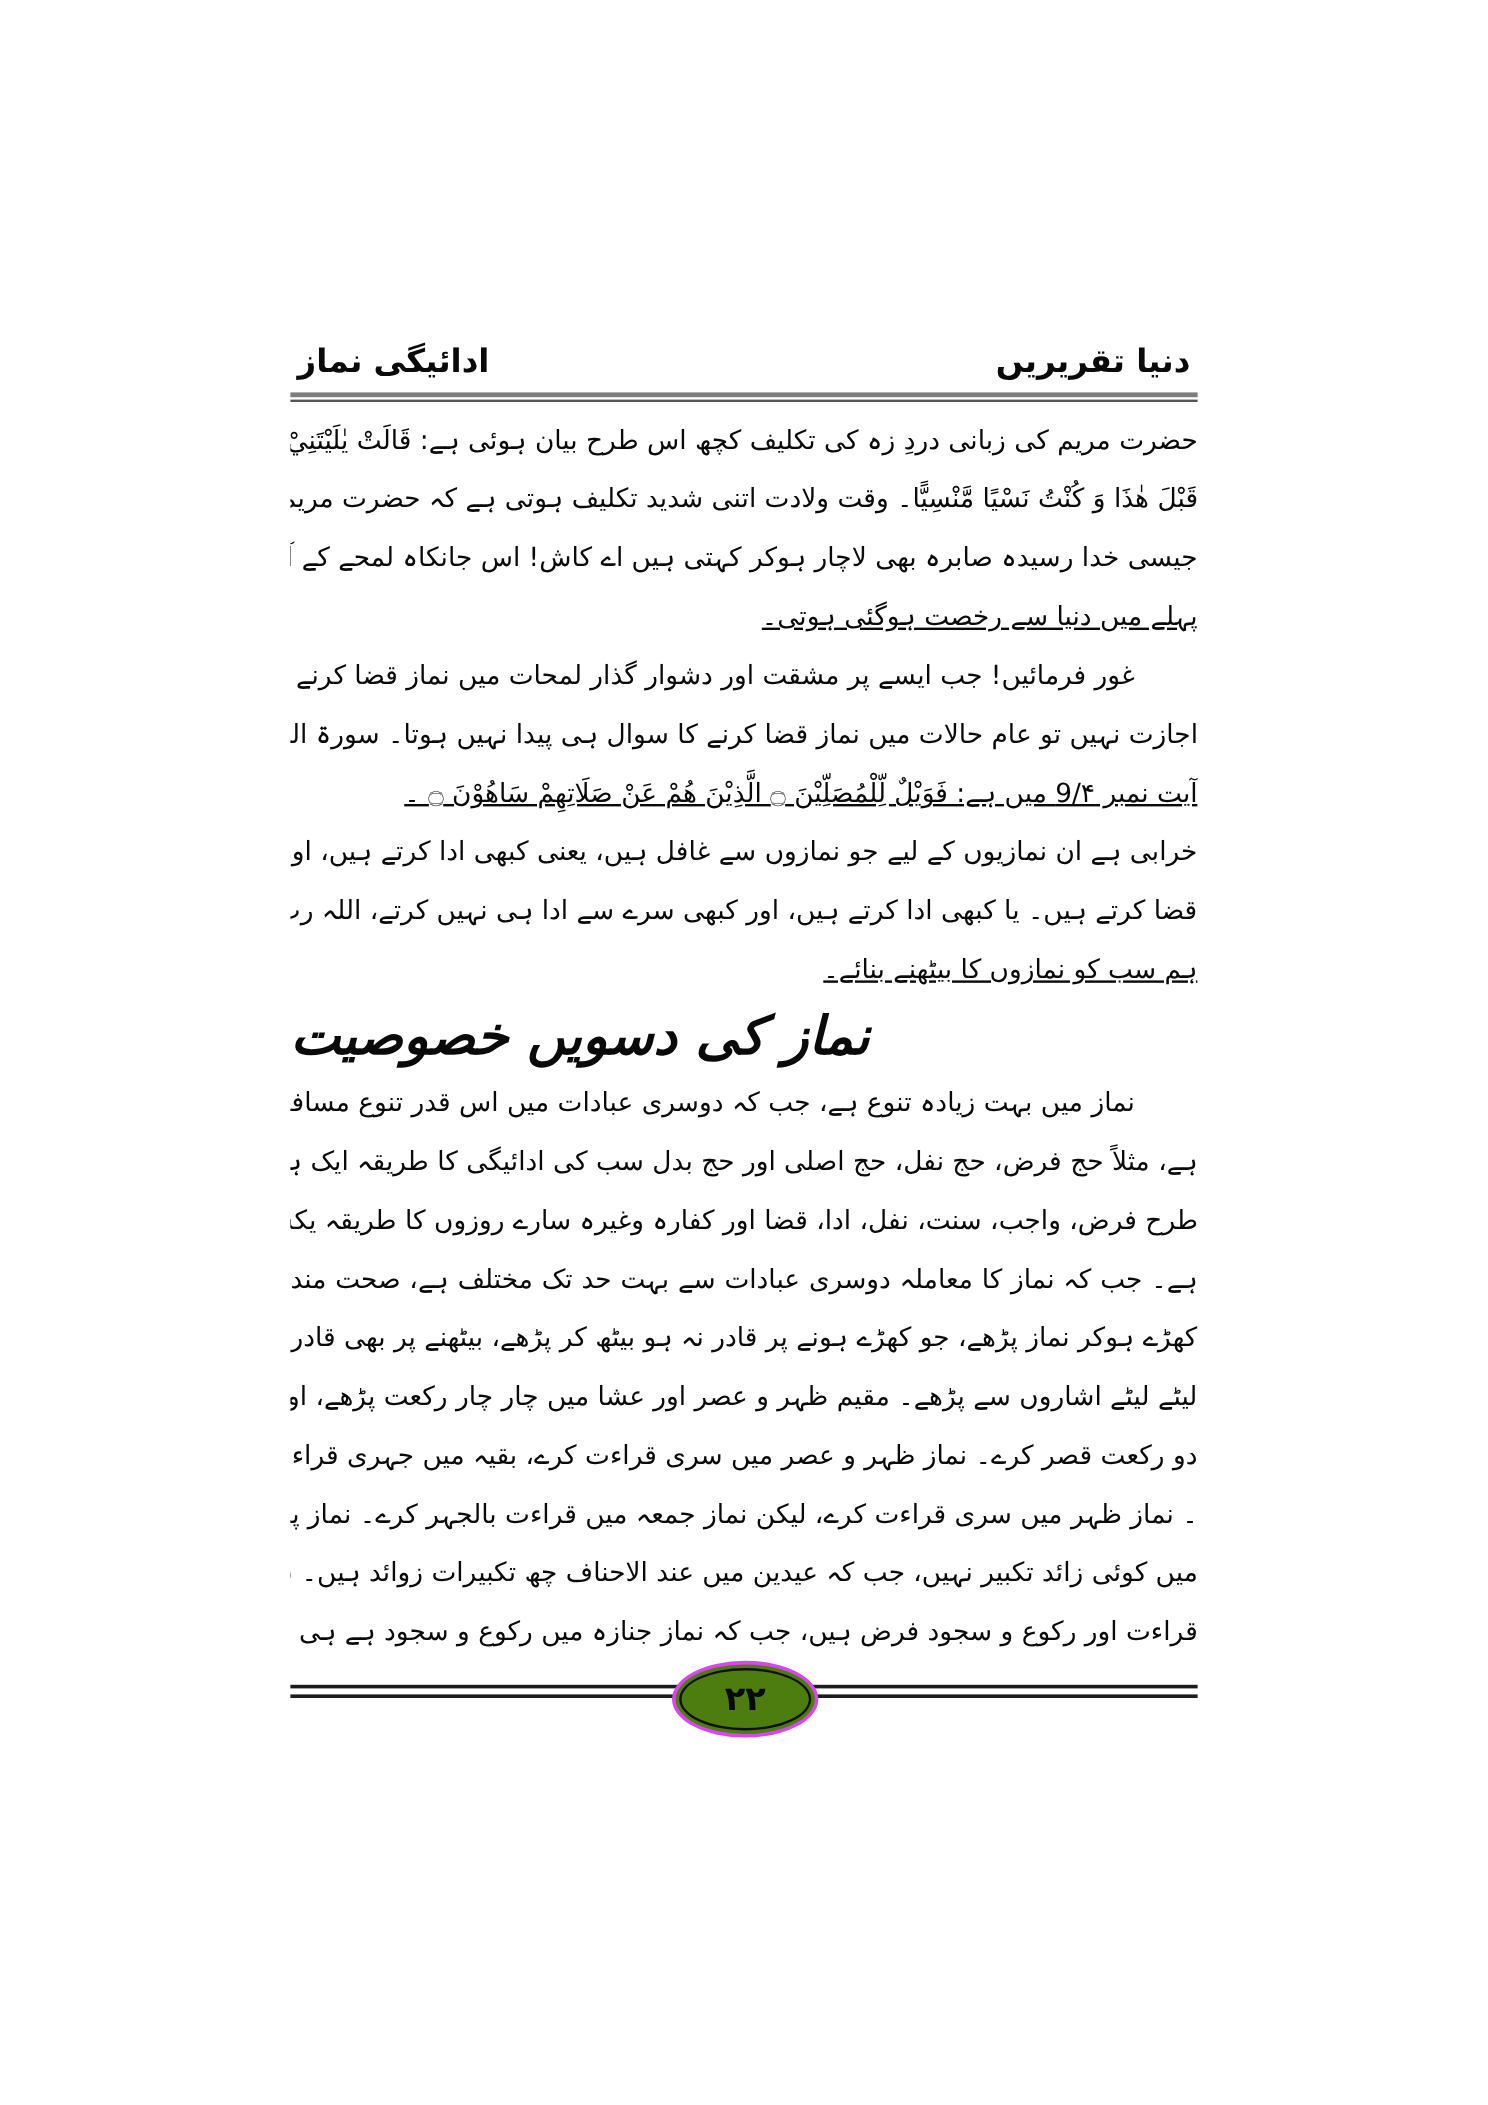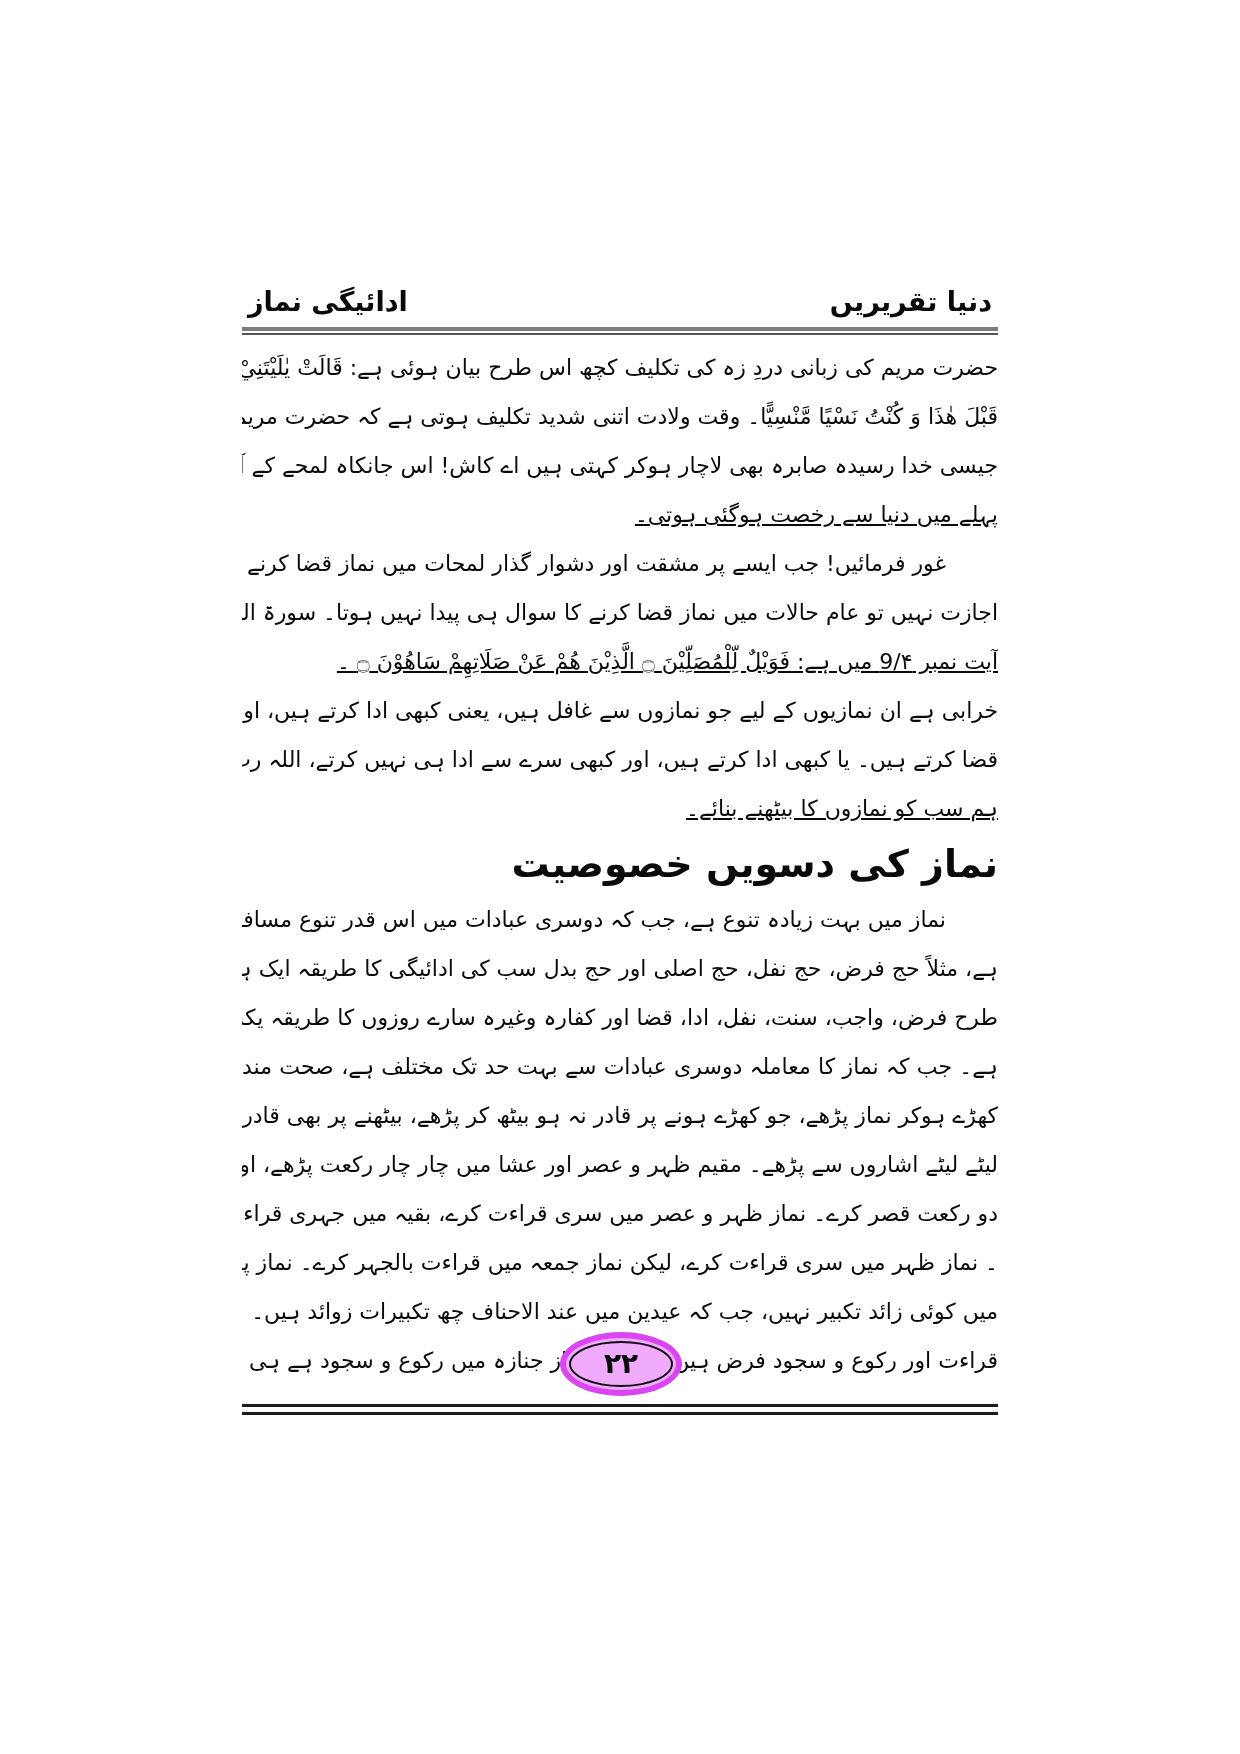--- a/index.html
+++ b/index.html
@@ -51,42 +51,43 @@
   .line.indent {
     padding-right: 52px;
   }
   .line.short {
     text-align-last: right;
     text-decoration: underline;
   }
   .section-heading {
     height: 62px;
     line-height: 62px;
-    text-align: right;
-    font-size: 38px;
+    text-align: left;
+    font-size: 44px;
     font-weight: 700;
     overflow: hidden;
+    font-style: italic;
   }
   .footer-rule {
     position: absolute;
     top: 1404px;
     right: 242px;
     width: 756px;
     height: 5px;
     border-top: 3px solid #1c1c1c;
     border-bottom: 3px solid #1c1c1c;
   }
   .page-number-oval {
     position: absolute;
-    top: 1332px;
+    top: 1384px;
     left: 560px;
     width: 122px;
     height: 64px;
-    background: #f0abfc;
-    border: 6px solid #d946ef;
+    background: #4d7c0f;
+    border: 3px solid #d946ef;
     border-radius: 50%;
     box-sizing: border-box;
     z-index: 2;
   }
   .page-number-oval-inner {
     position: absolute;
     inset: 3px;
     border: 2px solid #111111;
     border-radius: 50%;
     display: flex;

